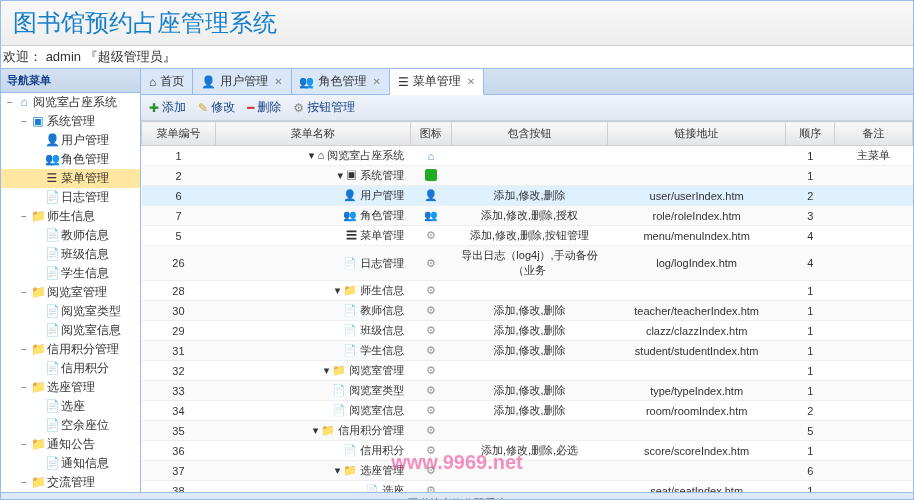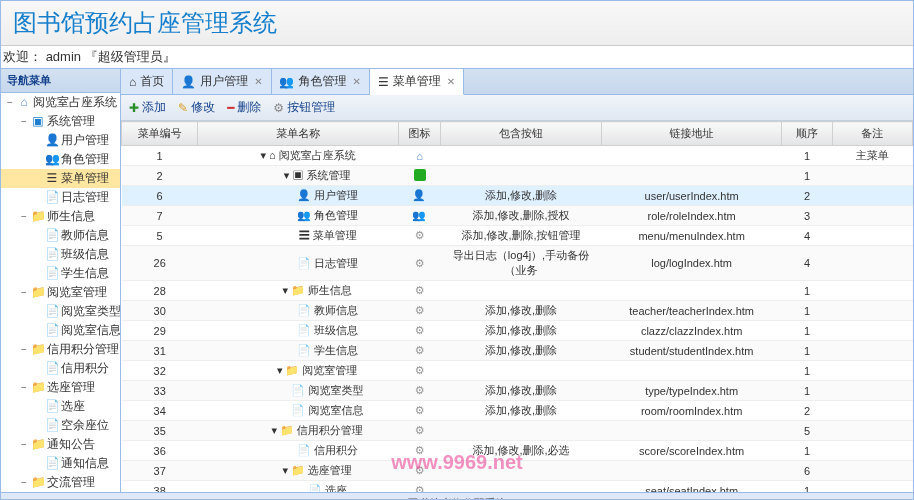--- a/index.html
+++ b/index.html
@@ -1,40 +1,40 @@
 <!DOCTYPE html>
 <html><head>
 <meta charset="utf-8">
 <style>
 *{box-sizing:border-box;margin:0;padding:0}
 body{font-family:"Microsoft YaHei",Arial,sans-serif;font-size:12px;color:#333;background:#fff;width:914px;height:500px;overflow:hidden;border:1px solid #99bbe8}
 .header-title{font-family:"KaiTi","STKaiti",serif;font-size:24px;color:#157fcc;padding:6px 12px;background:linear-gradient(#f8f8f8,#eee);border-bottom:1px solid #ccc}
 .header-welcome{text-align:left;padding:2px;font-size:13px;border-bottom:1px solid #99bbe8}
 .layout{display:flex;height:calc(100% - 75px)}
-.sidebar{width:120px;border-right:1px solid #99bbe8;background:#ec4899;display:flex;flex-direction:column}
+.sidebar{width:140px;border-right:1px solid #99bbe8;background:#ec4899;display:flex;flex-direction:column}
 .panel-title{background:linear-gradient(#d3e1f1,#c7d8ed);border-bottom:1px solid #99bbe8;padding:4px 6px;font-weight:bold;color:#15428b;font-size:11px}
 .tree{flex:1;overflow:auto;background:#fff;font-size:12px}
 .tree-node{padding:1px 0 1px 4px;cursor:pointer;white-space:nowrap;line-height:17px}
 .tree-node.selected{background:#ffe7a2}
 .tree-node .tg{display:inline-block;width:10px;text-align:center;color:#666;font-size:10px}
 .tree-node .ic{display:inline-block;width:14px;text-align:center;margin:0 2px}
 .main{flex:1;display:flex;flex-direction:column;overflow:hidden}
 .tabs{display:flex;background:linear-gradient(#d3e1f1,#c7d8ed);border-bottom:1px solid #99bbe8;height:26px}
 .tab{display:flex;align-items:center;gap:4px;padding:0 8px;border-right:1px solid #99bbe8;background:#d9e7f8;cursor:pointer;font-size:12px}
 .tab.active{background:#fff;border-bottom:1px solid #fff;margin-bottom:-1px}
 .tab .tab-close{color:#888;font-size:10px;margin-left:2px}
 .toolbar{display:flex;gap:12px;padding:4px 8px;background:linear-gradient(#f0f4fa,#e1e8f2);border-bottom:1px solid #c0d0e0}
 .tool-btn{display:flex;align-items:center;gap:3px;cursor:pointer;color:#15428b}
 .grid{flex:1;overflow:auto}
 .grid table{width:100%;border-collapse:collapse;font-size:11px}
 .grid th{background:linear-gradient(#f9f9f9,#e3e4e6);border:1px solid #d0d0d0;padding:4px 6px;font-weight:normal;text-align:center;position:sticky;top:0}
 .grid td{border-bottom:1px solid #eee;padding:2px 6px;text-align:center;height:20px}
 .grid tr:nth-child(even) td{background:#fafafa}
 .grid tr.sel td{background:#dff0ff}
-.grid td.name{text-align:center}
+.grid td.name{text-align:right}
 .indent{display:inline-block}
 .ic-sys{color:#1e7dd0}
 .ic-folder{color:#d8a73e}
 .ic-page{color:#888}
 .ic-gear{color:#999}
 .ic-green{display:inline-block;width:12px;height:12px;background:#2a2;border-radius:2px}
 .ic-house{color:#5c8fd6}
 .footer{border-top:1px solid #99bbe8;text-align:center;padding:3px;font-size:11px;color:#555;background:#dfe8f6}
 .watermark{position:absolute;bottom:26px;left:50%;transform:translateX(-50%);font-size:20px;color:#ec4899;opacity:.6;font-weight:bold;pointer-events:none}
 </style>

